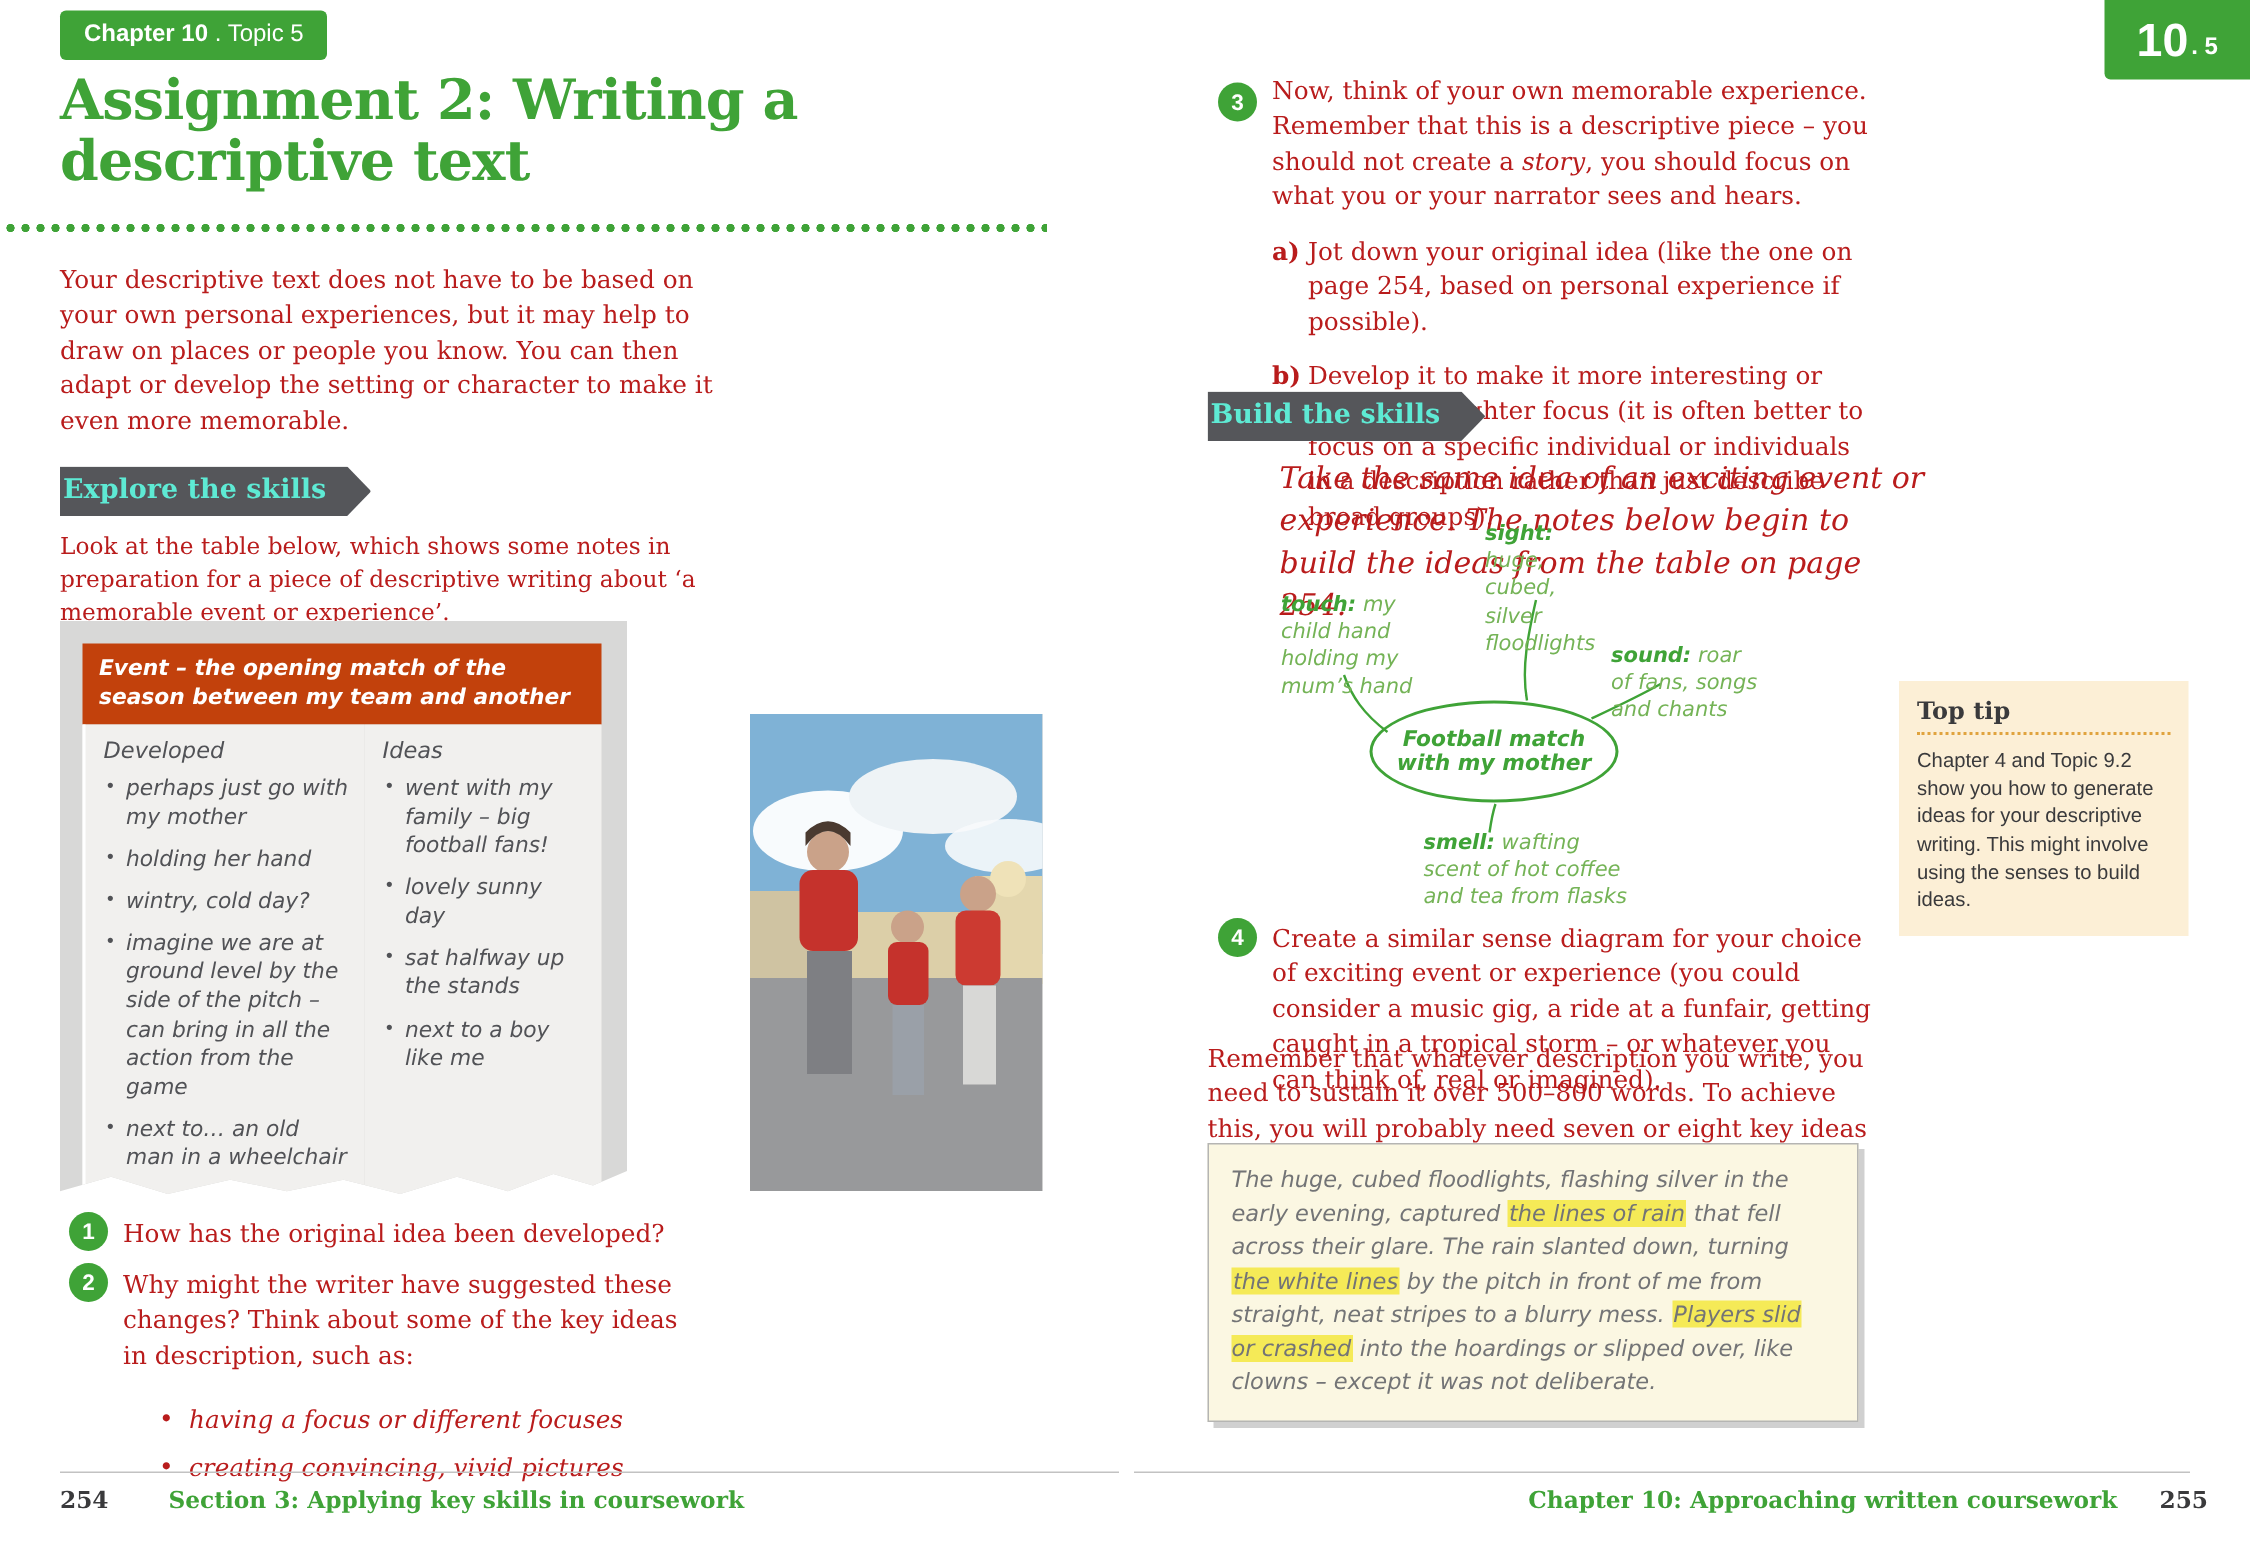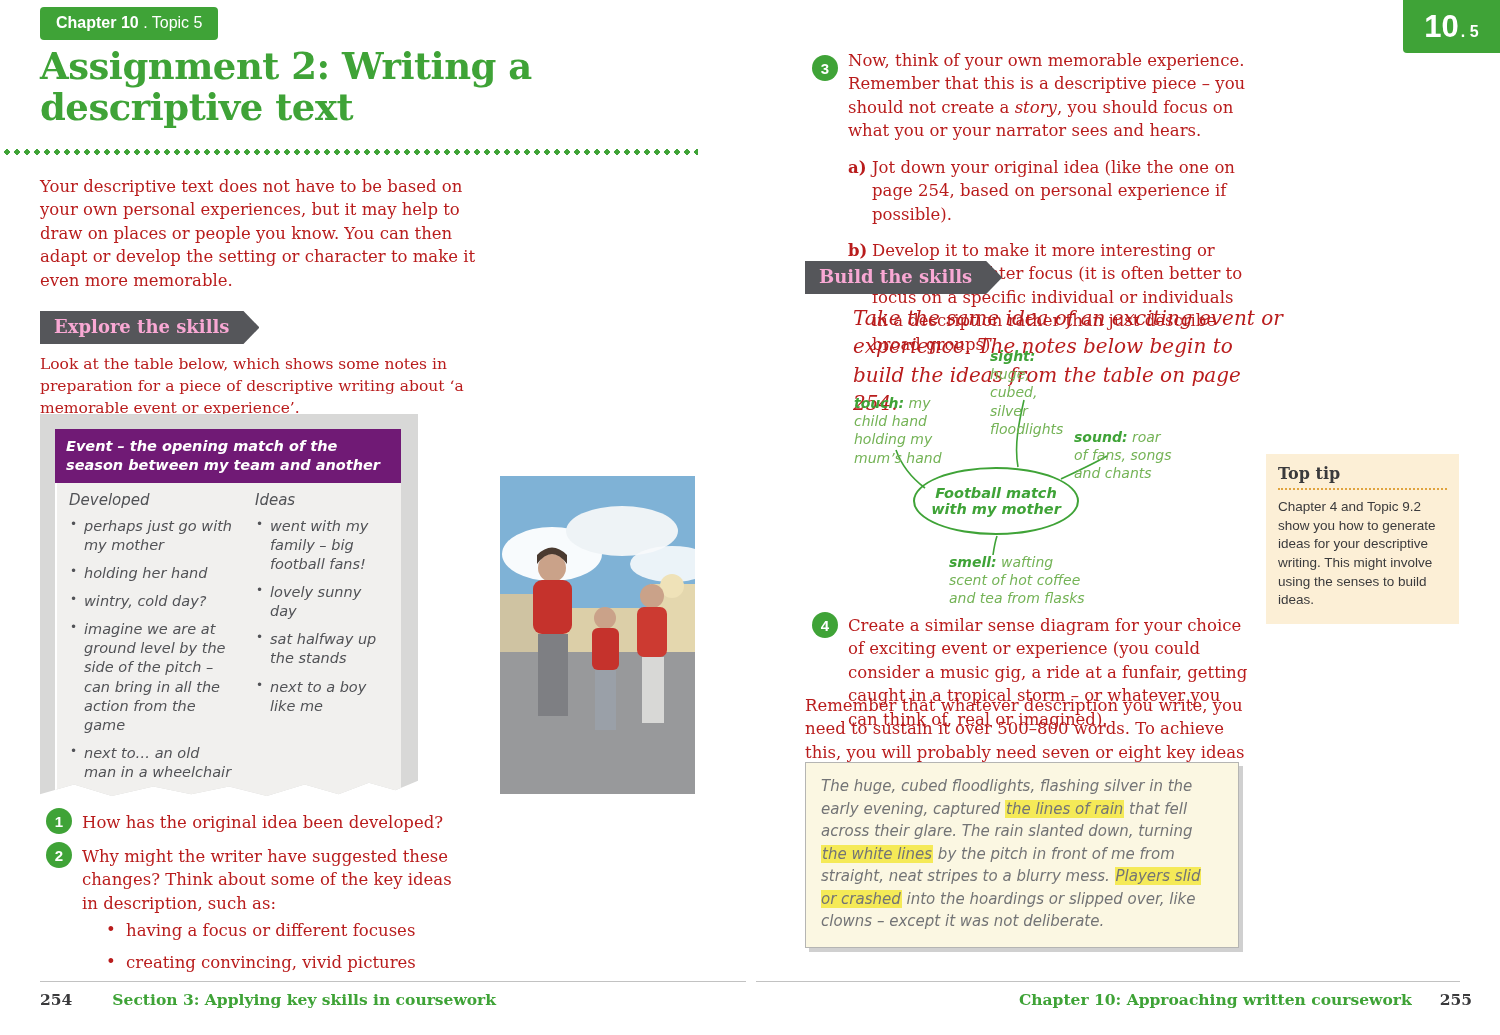--- a/index.html
+++ b/index.html
@@ -31,35 +31,35 @@
   }
   .dots {
     left:2px; top:148px; width:696px; height:8px;
     background-image:radial-gradient(circle, #3fa337 2.6px, transparent 2.9px);
     background-size:10px 8px; background-repeat:repeat-x; background-position:0 center;
   }
 
   .body-text { font-size:16.5px; line-height:1.42; color:#b91c1c; }
 
   .banner {
-    background:#55565a; color:#f9a8d4; font-weight:bold; font-size:18px;
-    padding:5px 30px 7px 14px;
+    background:#55565a; color:#5eead4; font-weight:bold; font-size:18px;
+    padding:5px 30px 7px 2px;
     clip-path:polygon(0 0, calc(100% - 16px) 0, 100% 50%, calc(100% - 16px) 100%, 0 100%);
   }
 
   
   .paper {
     left:40px; top:414px; width:378px; height:384px; background:#d8d8d7;
     clip-path:polygon(0 0, 100% 0, 100% 95.5%, 94% 98%, 87% 96%, 79% 99%, 70% 96.5%,
       60% 99.5%, 50% 97%, 40% 99%, 30% 97%, 19% 99.5%, 9% 96.5%, 0 99%);
   }
   .hand { font-family:"DejaVu Sans", sans-serif; font-style:italic; color:#515256; }
   .tbl { left:15px; top:15px; width:346px; }
   .tbl-head {
-    background:#701a75; color:#fff; font-family:"DejaVu Sans", sans-serif;
+    background:#c2410c; color:#fff; font-family:"DejaVu Sans", sans-serif;
     font-style:italic; font-weight:bold; font-size:14.5px; line-height:1.3;
     padding:8px 11px;
   }
   .tbl-body { display:flex; }
   .tbl-col { background:#f1f0ee; padding:8px 10px 14px 12px; font-size:14.5px; }
   .tbl-col.c1 { width:158px; }
   .tbl-col.c2 { width:188px; border-left:2px solid #ffffff; }
   .col-h { font-size:15px; margin-bottom:8px; }
   ul.noteline { list-style:none; }
   ul.noteline li { position:relative; padding-left:15px; margin-bottom:9px; line-height:1.32; }
@@ -67,21 +67,21 @@
 
   
   .photo { left:500px; top:476px; width:195px; height:318px; }
 
   
   .qnum {
     width:26px; height:26px; border-radius:50%; background:#3fa337; color:#fff;
     font-family:"Liberation Sans", sans-serif; font-weight:bold; font-size:15px;
     display:flex; align-items:center; justify-content:center;
   }
-  ul.qbullets { list-style:none; margin-top:4px; }
+  ul.qbullets { list-style:none; margin-top:20px;font-style:italic; }
   ul.qbullets li { position:relative; padding-left:22px; margin-bottom:8px; }
   ul.qbullets li::before { content:"•"; position:absolute; left:2px; top:-1px; }
 
   .sub-item { display:flex; margin-top:13px; }
   .sub-label { font-weight:bold; width:24px; flex:none; }
 
   
   .diagram { left:805px; top:340px; width:458px; height:274px; }
   .dg-label { position:absolute; font-family:"DejaVu Sans", sans-serif; font-style:italic;
     font-size:14px; line-height:1.3; color:#74b356; }

